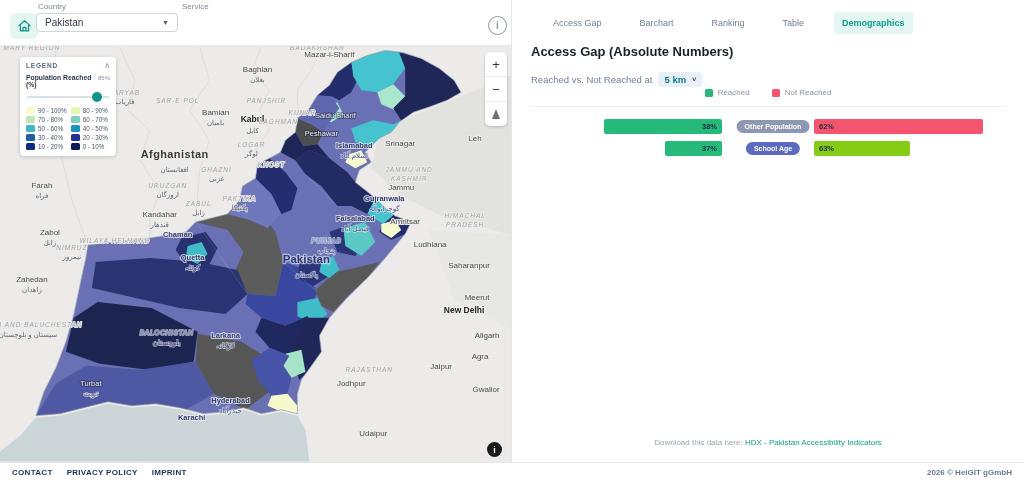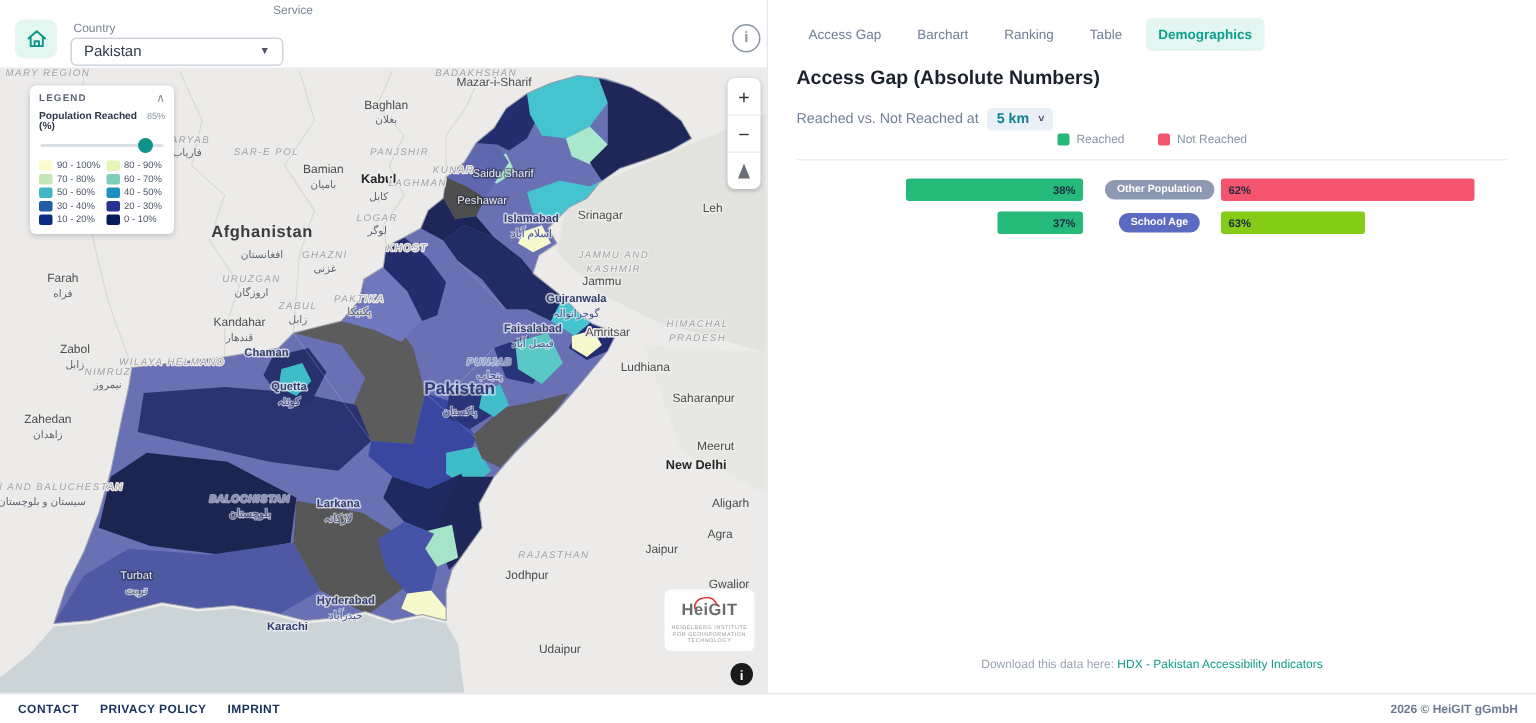--- a/index.html
+++ b/index.html
@@ -59,21 +59,21 @@
                padding:4px 3px;text-align:center;z-index:20;}
   .heigit-name{font-size:11px;font-weight:bold;color:#6b6b6b;letter-spacing:.3px;position:relative;display:inline-block;}
   .heigit-arc{position:absolute;left:8px;top:-3px;width:14px;height:6px;border:1.4px solid #d33;border-bottom:none;
               border-radius:8px 8px 0 0;transform:rotate(-8deg);}
   .heigit-sub{font-size:3.6px;color:#9a9a9a;letter-spacing:.4px;line-height:4.6px;margin-top:1px;}
   .map-attr{position:absolute;right:9px;bottom:5px;width:15px;height:15px;border-radius:50%;background:#1a1a1a;color:#fff;
             font-size:9px;font-weight:bold;display:flex;align-items:center;justify-content:center;z-index:20;cursor:pointer;}
   
   .panel{position:absolute;left:512px;top:0;width:512px;height:462px;background:#fff;}
   .tabs{position:absolute;left:19px;top:12px;display:flex;align-items:center;gap:8px;}
-  .tab{font-size:9px;color:#718096;padding:6px 8px;border-radius:4px;cursor:pointer;white-space:nowrap;}
+  .tab{font-size:9px;color:#718096;padding:6px 8px;border-radius:4px;cursor:pointer;white-space:nowrap;margin-left:14px;}
   .tab.active{color:#0e9f8a;background:#e3f6f1;font-weight:bold;}
   .panel-title{position:absolute;left:19px;top:44px;font-size:13px;font-weight:bold;color:#1a202c;}
   .panel-sub{position:absolute;left:19px;top:72px;font-size:9.5px;color:#718096;display:flex;align-items:center;gap:6px;}
   .dist-select{background:#e9f0f7;border-radius:3px;padding:2px 6px;font-size:9.5px;font-weight:bold;color:#0b7f8f;
                display:flex;align-items:center;gap:6px;cursor:pointer;}
   .dist-caret{font-size:7px;color:#445;}
   .chart-legend{position:absolute;left:0;top:88px;width:100%;display:flex;justify-content:center;gap:22px;}
   .cl-item{display:flex;align-items:center;gap:5px;font-size:8px;color:#8a93a3;}
   .cl-swatch{width:8px;height:8px;border-radius:1.5px;}
   .chart-divider{position:absolute;left:19px;top:106px;width:474px;height:1px;background:#eaedf1;}
@@ -97,21 +97,21 @@
 <body>
 
 <div class="left-col">
 
   <div class="toolbar">
     <div class="home-btn">
       <svg width="15" height="14" viewBox="0 0 20 19">
         <path d="M2.5,9 L10,2.5 L17.5,9 M4.5,7.6 V16 H15.5 V7.6 M8,16 V11.5 H12 V16" fill="none" stroke="#0d9488" stroke-width="1.7" stroke-linecap="round" stroke-linejoin="round"></path>
       </svg>
     </div>
-    <div class="sel-group" style="left:47px;width:142px;margin-top:12px;">
+    <div class="sel-group" style="left:36px;width:142px;">
       <div class="sel-label">Country</div>
       <div class="sel-box" style="width:142px;">
         <span class="sel-value">Pakistan</span>
         <span class="sel-caret">▼</span>
       </div>
     </div>
     <div class="sel-group" style="left:180px;width:145px;">
       <div class="sel-label">Service</div>
     </div>
     <div class="info-circle">
@@ -343,27 +343,20 @@
         </div>
       <div class="ctrl-btn">
           <span>−</span>
         </div>
       <div class="ctrl-btn">
           <span class="compass-needle"></span>
         </div>
     </div>
 
     
-    <div class="heigit-logo">
-      <span class="heigit-name">
-        <span class="heigit-arc"></span>
-        <span>HeiGIT</span>
-      </span>
-      <div class="heigit-sub">HEIDELBERG INSTITUTE<br>FOR GEOINFORMATION<br>TECHNOLOGY</div>
-    </div>
 
     <div class="map-attr">
       <span>i</span>
     </div>
   </div>
 </div>
 
 <div class="panel">
   <div class="tabs">
       <div class="tab">Access Gap</div>

